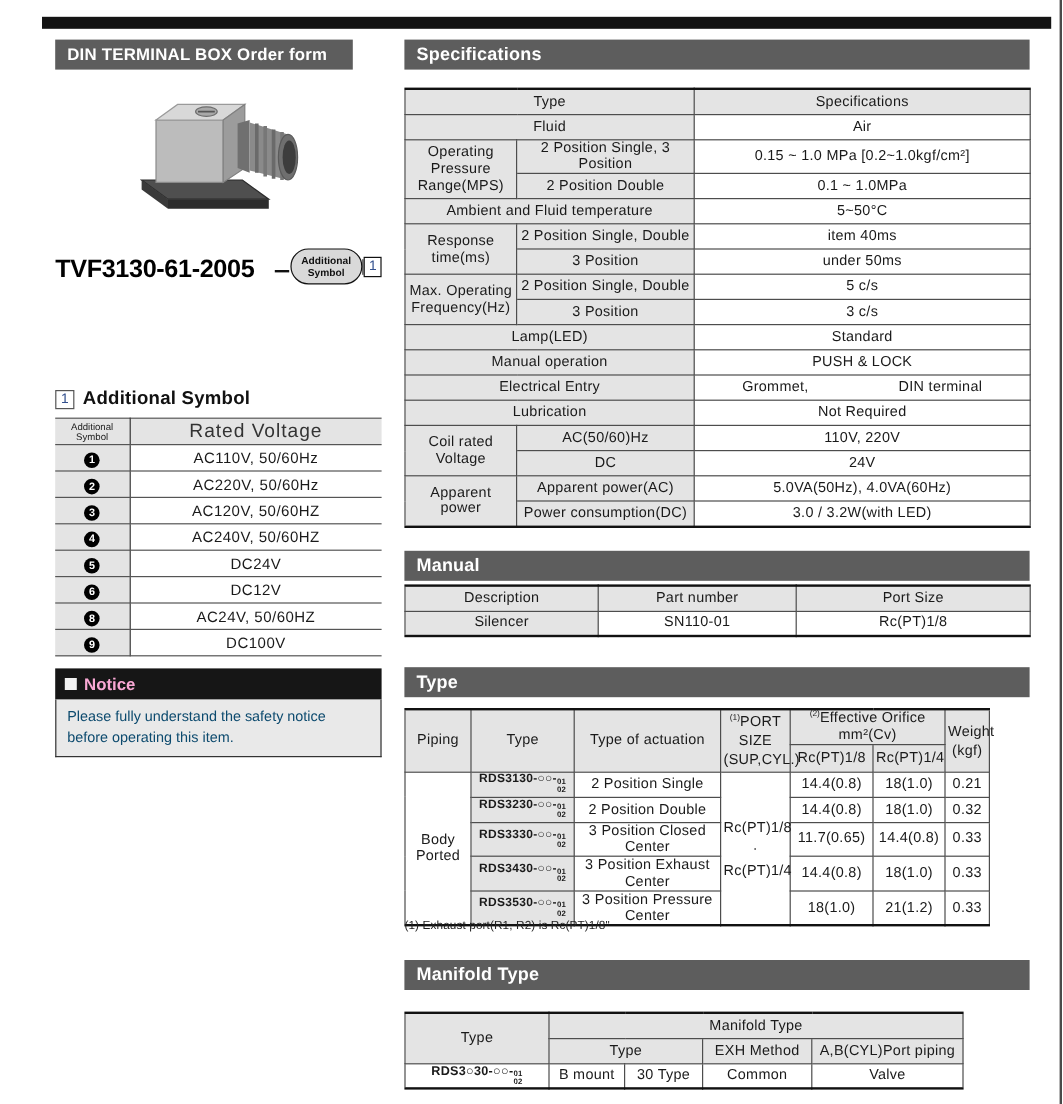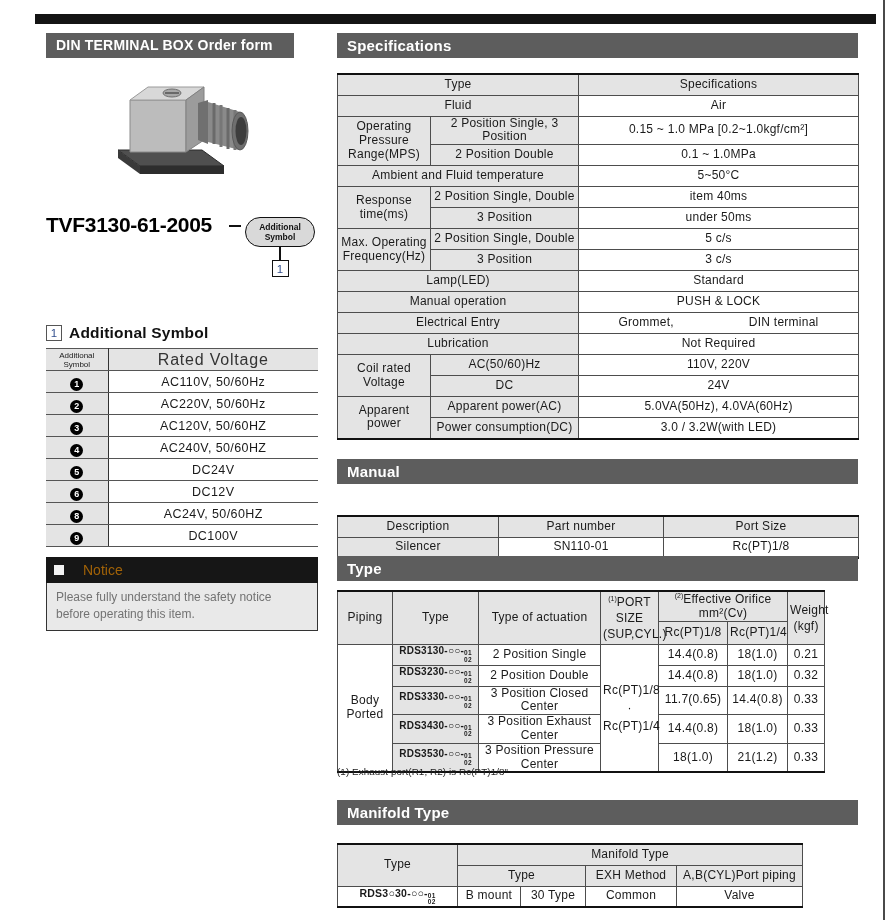--- a/index.html
+++ b/index.html
@@ -21,47 +21,47 @@
   td.g { background:#e4e4e4; }
   td.sm { font-size:10.5px; }
   .split { display:flex; justify-content:space-around; align-items:center; }
 
   
   .img-wrap { position:absolute; top:37px; left:0; width:272px; display:flex; justify-content:center; }
 
   
   .model { position:absolute; top:180px; left:0; font-size:21px; font-weight:bold; letter-spacing:-0.3px; color:#000; }
   .dash  { position:absolute; top:192px; left:183px; width:12px; height:2px; background:#111; }
-  .callout { position:absolute; top:184px; left:196px; width:76px; display:flex; flex-direction:column; align-items:center; }
+  .callout { position:absolute; top:174px; left:196px; width:76px; display:flex; flex-direction:row; align-items:center; }
   .oval { width:70px; height:30px; border:1.5px solid #111; border-radius:16px; background:#d9d9d9; display:flex; flex-direction:column; align-items:center; justify-content:center; font-size:8.5px; font-weight:bold; line-height:1.2; color:#111; }
   .vline { width:2px; height:13px; background:#111; }
   .numbox { width:17px; height:17px; border:1.2px solid #111; background:#fff; display:flex; align-items:center; justify-content:center; font-size:11.5px; color:#33508e; }
 
   
   .as-heading { position:absolute; top:291px; left:0; display:flex; align-items:center; gap:7px; }
   .as-heading .numbox { width:16px; height:16px; border-color:#555; }
   .as-heading .txt { font-size:15.5px; font-weight:bold; color:#111; letter-spacing:.2px; }
   table.as-table { position:absolute; top:315px; left:0; width:272px; border-collapse:collapse; table-layout:fixed; border-top:1.5px solid #333; }
   table.as-table td { border-top:1px solid #555; border-bottom:1px solid #555; text-align:center; vertical-align:middle; height:22px; }
   table.as-table td.sym { border-right:1.5px solid #333; background:#e4e4e4; }
   table.as-table td.hdr-sym { font-size:8px; letter-spacing:0; }
   table.as-table td.hdr-v { background:#e4e4e4; font-size:16px; letter-spacing:.8px; color:#333; }
   table.as-table td.v { font-size:12.5px; letter-spacing:.4px; }
   .circ { display:inline-flex; width:13px; height:13px; border-radius:50%; background:#000; color:#fff; font-size:9px; font-weight:bold; align-items:center; justify-content:center; line-height:1; }
 
   
   .notice { position:absolute; top:524px; left:0; width:272px; }
-  .notice-hdr { background:#161616; color:#a16207; height:26px; line-height:26px; font-size:14px; font-weight:normal; padding-left:8px; display:flex; align-items:center; gap:19px; }
+  .notice-hdr { background:#161616; color:#f9a8d4; height:26px; line-height:26px; font-size:14px; font-weight:bold; padding-left:8px; display:flex; align-items:center; gap:6px; }
   .notice-sq { width:10px; height:10px; background:#f2f2f2; display:inline-block; }
-  .notice-body { background:#e9e9e9; border:1px solid #333; border-top:none; min-height:45px; padding:6px 9px; font-size:12px; line-height:1.45; color:#737373; text-align:left; }
+  .notice-body { background:#e9e9e9; border:1px solid #333; border-top:none; min-height:45px; padding:6px 9px; font-size:12px; line-height:1.45; color:#0c4a6e; text-align:left; }
 
   
   .spec-table { position:absolute; top:40px; left:0; width:521px; }
   .opt-bar  { position:absolute; top:426px; left:0; width:521px; }
-  .opt-table{ position:absolute; top:482px; left:0; width:521px; }
+  .opt-table{ position:absolute; top:454px; left:0; width:521px; }
   .type-bar { position:absolute; top:523px; left:0; width:521px; }
   .type-table{ position:absolute; top:557px; left:0; width:487px; }
   .type-table td { font-size:10.5px; height:22px; letter-spacing:.1px; padding:0 1px; }
   .type-table tr.h td { height:23px; }
   .type-table td.typecell { font-size:10px; font-weight:bold; }
   .type-table td.pre { white-space:pre-line; line-height:1.5; }
   sup.fnmark { font-size:7px; vertical-align:super; letter-spacing:0; }
   .ln { display:block; line-height:1.35; }
   .stack { display:inline-flex; flex-direction:column; font-size:6.5px; line-height:1.05; vertical-align:-1px; font-weight:bold; }
   .footnotes { position:absolute; top:717px; left:0; width:521px; text-align:left;margin-top:16px; }

